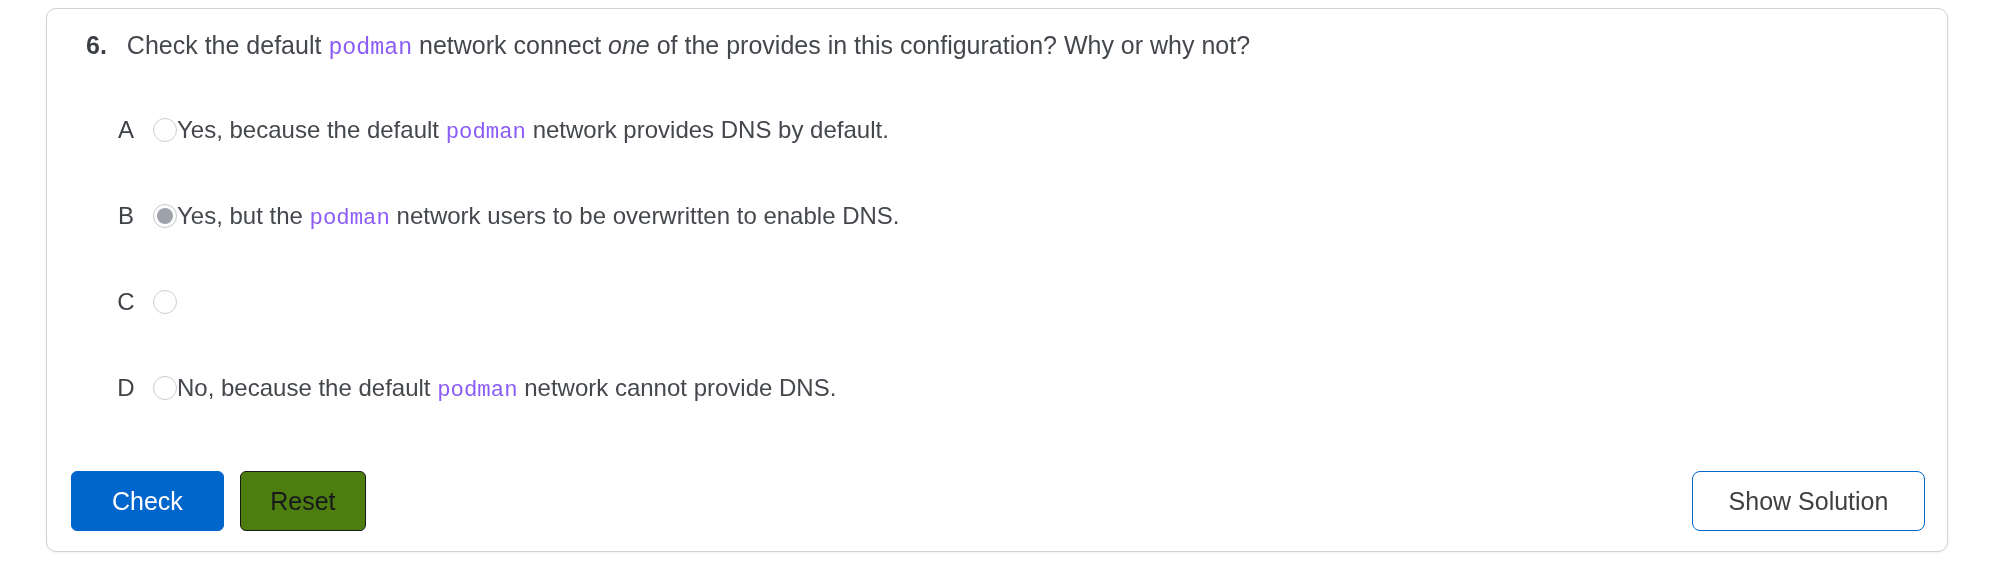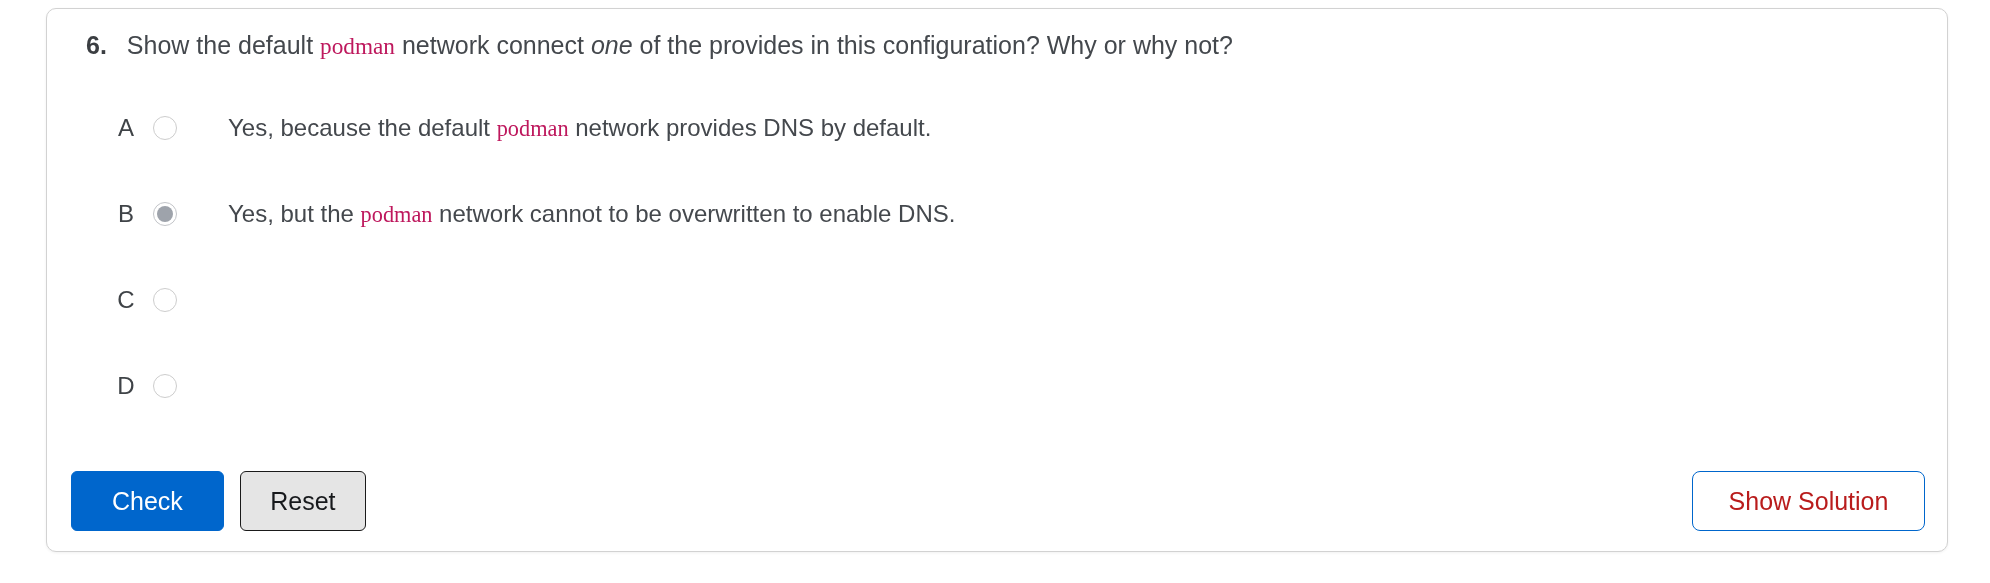--- a/index.html
+++ b/index.html
@@ -25,23 +25,23 @@
     font-size: 25px;
     line-height: 36px;
   }
   .q-number {
     font-weight: 700;
     color: #3b3e42;
     margin-right: 20px;
   }
   .q-text { color: #44484d; }
   .mono {
-    font-family: Liberation Serif, serif;
+    font-family: Liberation Mono, monospace;
     font-size: 0.93em;
-    color: #be185d;
+    color: #8b5cf6;
   }
   .italic { font-style: italic; }
   .options { margin-top: 46px; }
   .option {
     display: flex;
     align-items: center;
     height: 36px;
     margin-left: 67px;
     font-size: 24px;
     cursor: pointer;
@@ -67,21 +67,21 @@
   }
   .radio.selected { border-color: #c3c5c9; }
   .radio.selected::after {
     content: "";
     position: absolute;
     left: 3px; top: 3px;
     width: 16px; height: 16px;
     border-radius: 50%;
     background: #9ea3ab;
   }
-  .option-text { margin-left: 51px; color: #44484d; }
+  .option-text { color: #44484d; }
   .actions {
     position: absolute;
     left: 24px; bottom: 20px;
     display: flex;
   }
   button {
     font-family: "Liberation Sans", sans-serif;
     font-size: 25px;
     height: 60px;
     border-radius: 6px;
@@ -92,63 +92,64 @@
     min-width: 135px;
     padding: 0 40px;
     background: #0066cc;
     color: #ffffff;
     border: 1px solid #0066cc;
   }
   .btn-reset {
     min-width: 126px;
     padding: 0 28px;
     margin-left: 16px;
-    background: #e5e5e5;
+    background: #4d7c0f;
     color: #17191c;
     border: 1px solid #1a1a1a;
   }
   .btn-show-solution {
     position: absolute;
     right: 22px; bottom: 20px;
     min-width: 233px;
     padding: 12px 32px;
     background: #ffffff;
-    color: #b91c1c;
+    color: #404040;
     border: 1px solid #0066cc;
     border-radius: 8px;
   }
 </style>
 </head>
 <body>
 
 <div class="card">
 
   <div class="question-row">
     <span class="q-number">6.</span>
-    <span class="q-text"><span>Show the default </span><span class="mono">podman</span><span> network connect </span><span class="italic">one</span><span> of the provides in this configuration? Why or why not?</span></span>
+    <span class="q-text"><span>Check the default </span><span class="mono">podman</span><span> network connect </span><span class="italic">one</span><span> of the provides in this configuration? Why or why not?</span></span>
   </div>
 
   <div class="options">
       <div class="option" role="radio">
     <span class="letter">A</span>
     <span class="radio" aria-checked="false"></span>
     <span class="option-text"><span>Yes, because the default </span><span class="mono">podman</span><span> network provides DNS by default.</span></span>
   </div>
       <div class="option" role="radio">
     <span class="letter">B</span>
     <span class="radio selected" aria-checked="true"></span>
-    <span class="option-text"><span>Yes, but the </span><span class="mono">podman</span><span> network cannot to be overwritten to enable DNS.</span></span>
+    <span class="option-text"><span>Yes, but the </span><span class="mono">podman</span><span> network users to be overwritten to enable DNS.</span></span>
   </div>
       <div class="option" role="radio">
     <span class="letter">C</span>
     <span class="radio" aria-checked="false"></span>
   </div>
       <div class="option" role="radio">
     <span class="letter">D</span>
     <span class="radio" aria-checked="false"></span>
+    <span class="option-text"><span>No, because the default </span><span class="mono">podman</span><span> network cannot provide DNS.</span></span>
   </div>
     </div>
 
   <div class="actions">
     <button class="btn-check">Check</button>
     <button class="btn-reset">Reset</button>
   </div>
 
   <button class="btn-show-solution">Show Solution</button>
 

